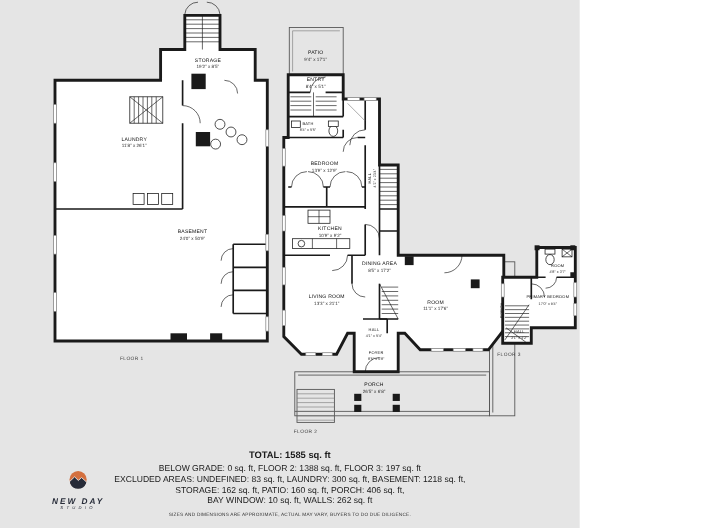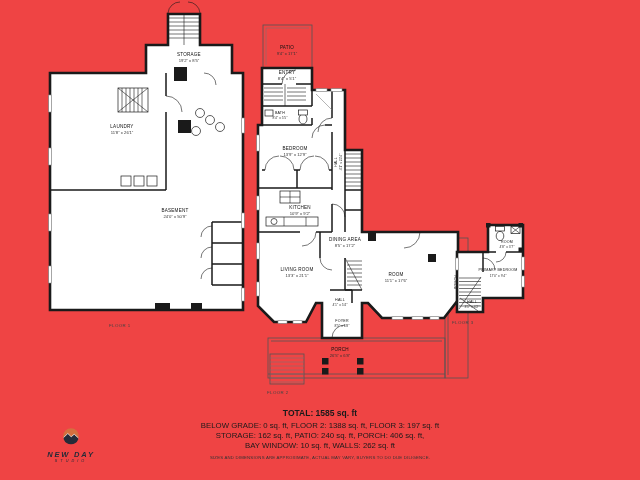--- a/index.html
+++ b/index.html
@@ -1,16 +1,16 @@
 <!DOCTYPE html>
 <html><head>
 <meta charset="utf-8">
 <style>
   html,body{margin:0;padding:0;background:#fff;}
-  .page{position:relative;width:640px;height:480px;background:#ef4444;overflow:hidden;
+  .page{position:relative;width:527px;height:480px;background:#e5e5e5;overflow:hidden;
         font-family:"Liberation Sans",sans-serif;color:#1a1a1a;}
   .plan-svg{position:absolute;left:0;top:0;}
 
   
   .w3{fill:#ffffff;stroke:#1a1a1a;stroke-width:2.6;stroke-linejoin:miter;}
   .w2{fill:none;stroke:#1a1a1a;stroke-width:1.5;}
   .w1{fill:none;stroke:#1a1a1a;stroke-width:0.6;}
   .rail{fill:none;stroke:#555;stroke-width:0.8;}
   .thin{fill:none;stroke:#777;stroke-width:0.55;}
   .fixture{fill:#ffffff;stroke:#1a1a1a;stroke-width:0.7;}
@@ -237,21 +237,22 @@
     <text class="rd rd-sm" x="498" y="277">17'0" x 9'4"</text>
     <text class="rn rn-sm" x="472" y="303">HALL</text>
     <text class="rd rd-sm" x="472" y="308">3'1" x 4'2"</text>
     <text class="caption" x="452" y="324">FLOOR 3</text>
   </g>
 </svg>
 
   <div class="summary">
     <div class="total">TOTAL: 1585 sq. ft</div>
     <div class="sline">BELOW GRADE: 0 sq. ft, FLOOR 2: 1388 sq. ft, FLOOR 3: 197 sq. ft</div>
-    <div class="sline">STORAGE: 162 sq. ft, PATIO: 240 sq. ft, PORCH: 406 sq. ft,</div>
+    <div class="sline">EXCLUDED AREAS: UNDEFINED: 83 sq. ft, LAUNDRY: 300 sq. ft, BASEMENT: 1218 sq. ft,</div>
+    <div class="sline">STORAGE: 162 sq. ft, PATIO: 160 sq. ft, PORCH: 406 sq. ft,</div>
     <div class="sline">BAY WINDOW: 10 sq. ft, WALLS: 262 sq. ft</div>
     <div class="disclaimer">SIZES AND DIMENSIONS ARE APPROXIMATE, ACTUAL MAY VARY, BUYERS TO DO DUE DILIGENCE.</div>
   </div>
 
   <div class="logo">
     <span class="logo-icon">
       <svg width="20" height="18" viewBox="0 0 20 18">
         <circle cx="10" cy="9" r="7.8" fill="#d4703f"></circle>
         <path d="M2.6,10.5 L6.8,6.5 L10.2,9.8 L13.2,7.2 L17.4,11 L17.2,12.5 A7.8,7.8 0 0 1 2.8,12.5 Z" fill="#262b38"></path>
         <path d="M2.6,10.5 L6.8,6.5 L10.2,9.8 L13.2,7.2 L17.4,11" fill="none" stroke="#ffffff" stroke-width="0.7"></path>

